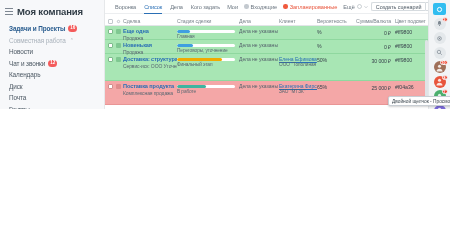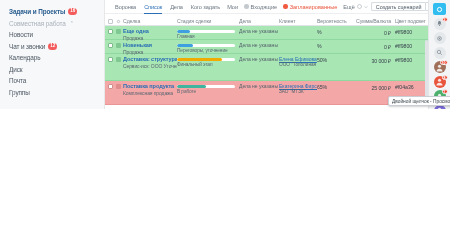--- a/index.html
+++ b/index.html
@@ -263,20 +263,28 @@
     font-size: 5px; color: #9aa3ab;
   }
   svg { display: block; }
 </style>
 </head>
 <body>
 
 <div id="app">
 
   <div class="sidebar">
+    <div class="sb-head">
+      <span class="burger">
+          <i></i>
+          <i></i>
+          <i></i>
+        </span>
+      <span class="sb-title">Моя компания</span>
+    </div>
     <div class="sb-list">
       <div class="sb-item active">
         <span class="sb-label">Задачи и Проекты</span>
         <span class="sb-badge">16</span>
       </div>
       <div class="sb-item muted">
         <span class="sb-label">Совместная работа</span>
         <span class="sb-caret">⌃</span>
       </div>
       <div class="sb-item">

